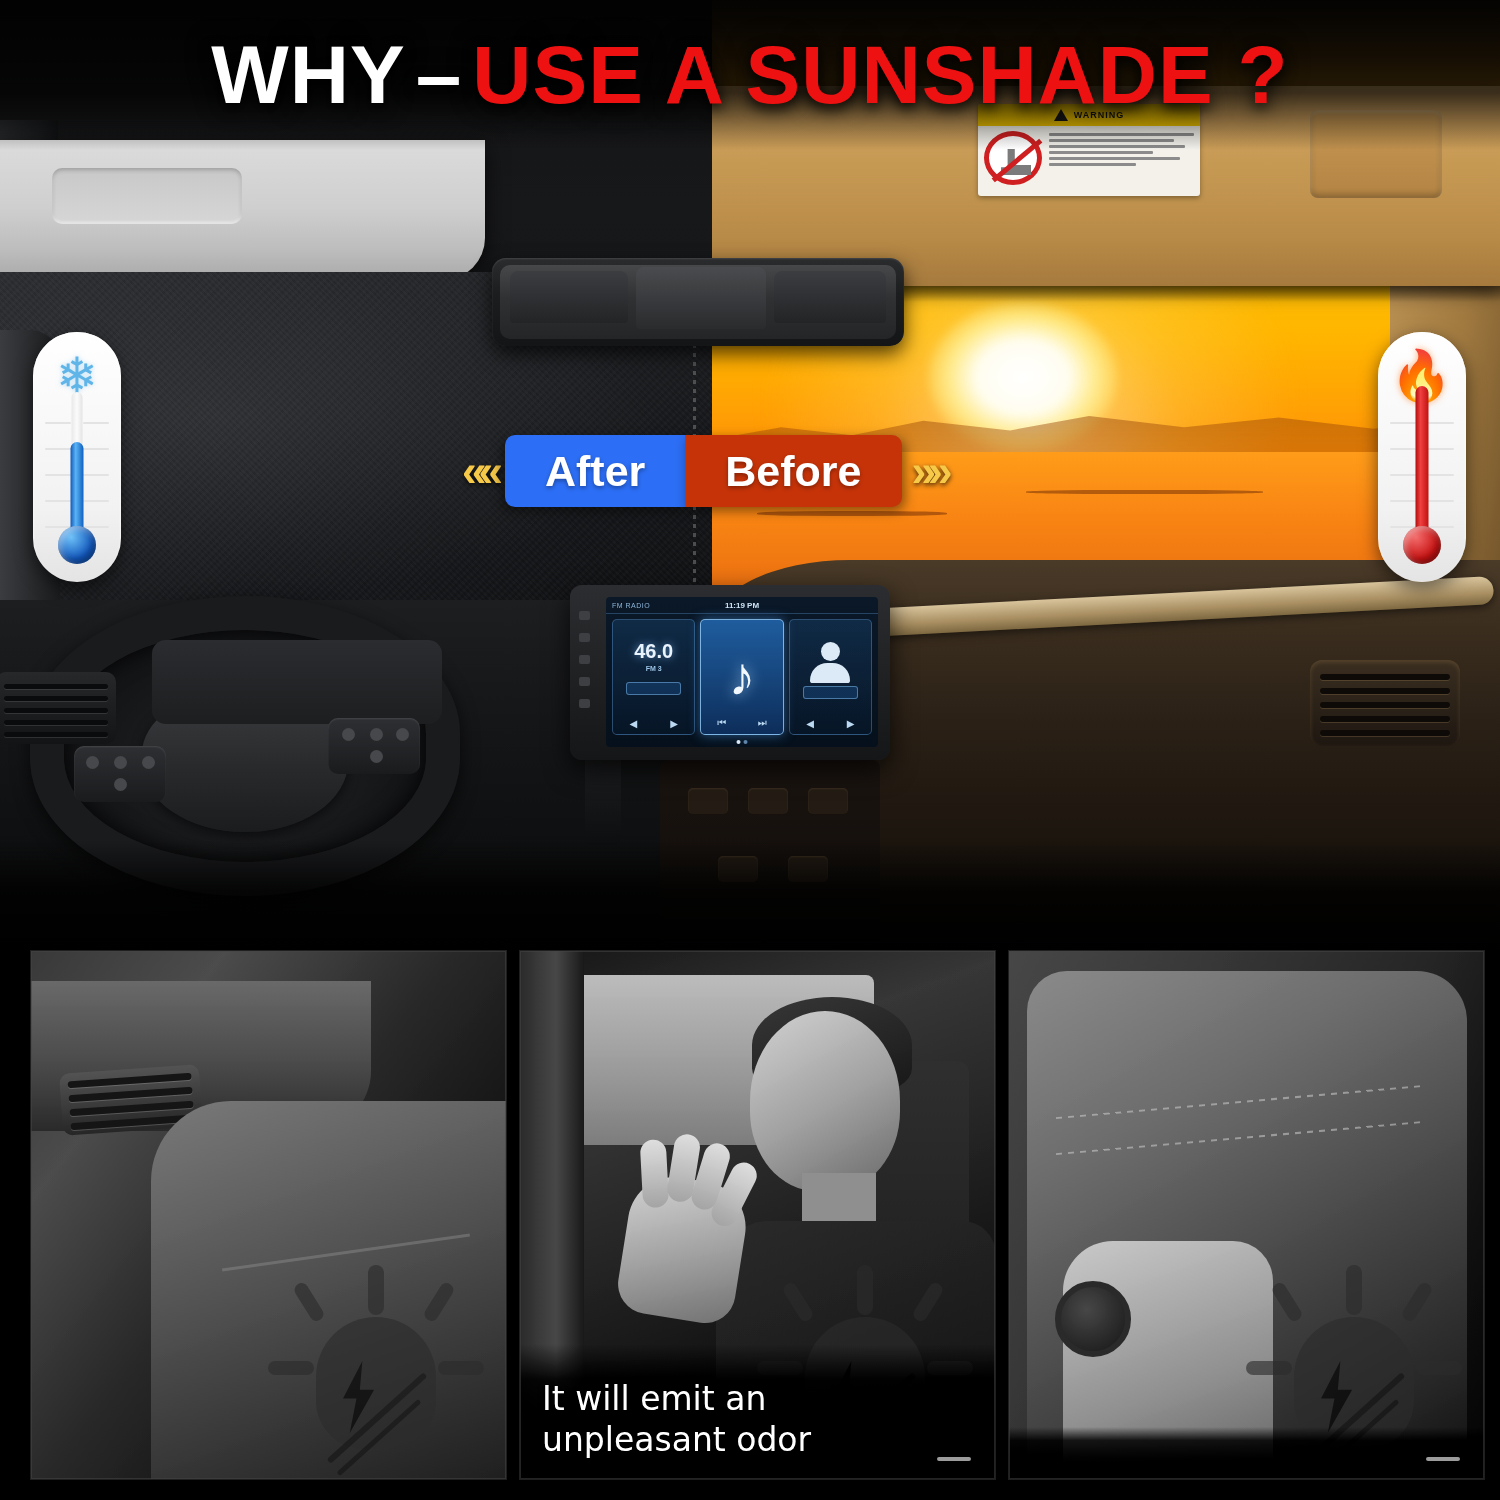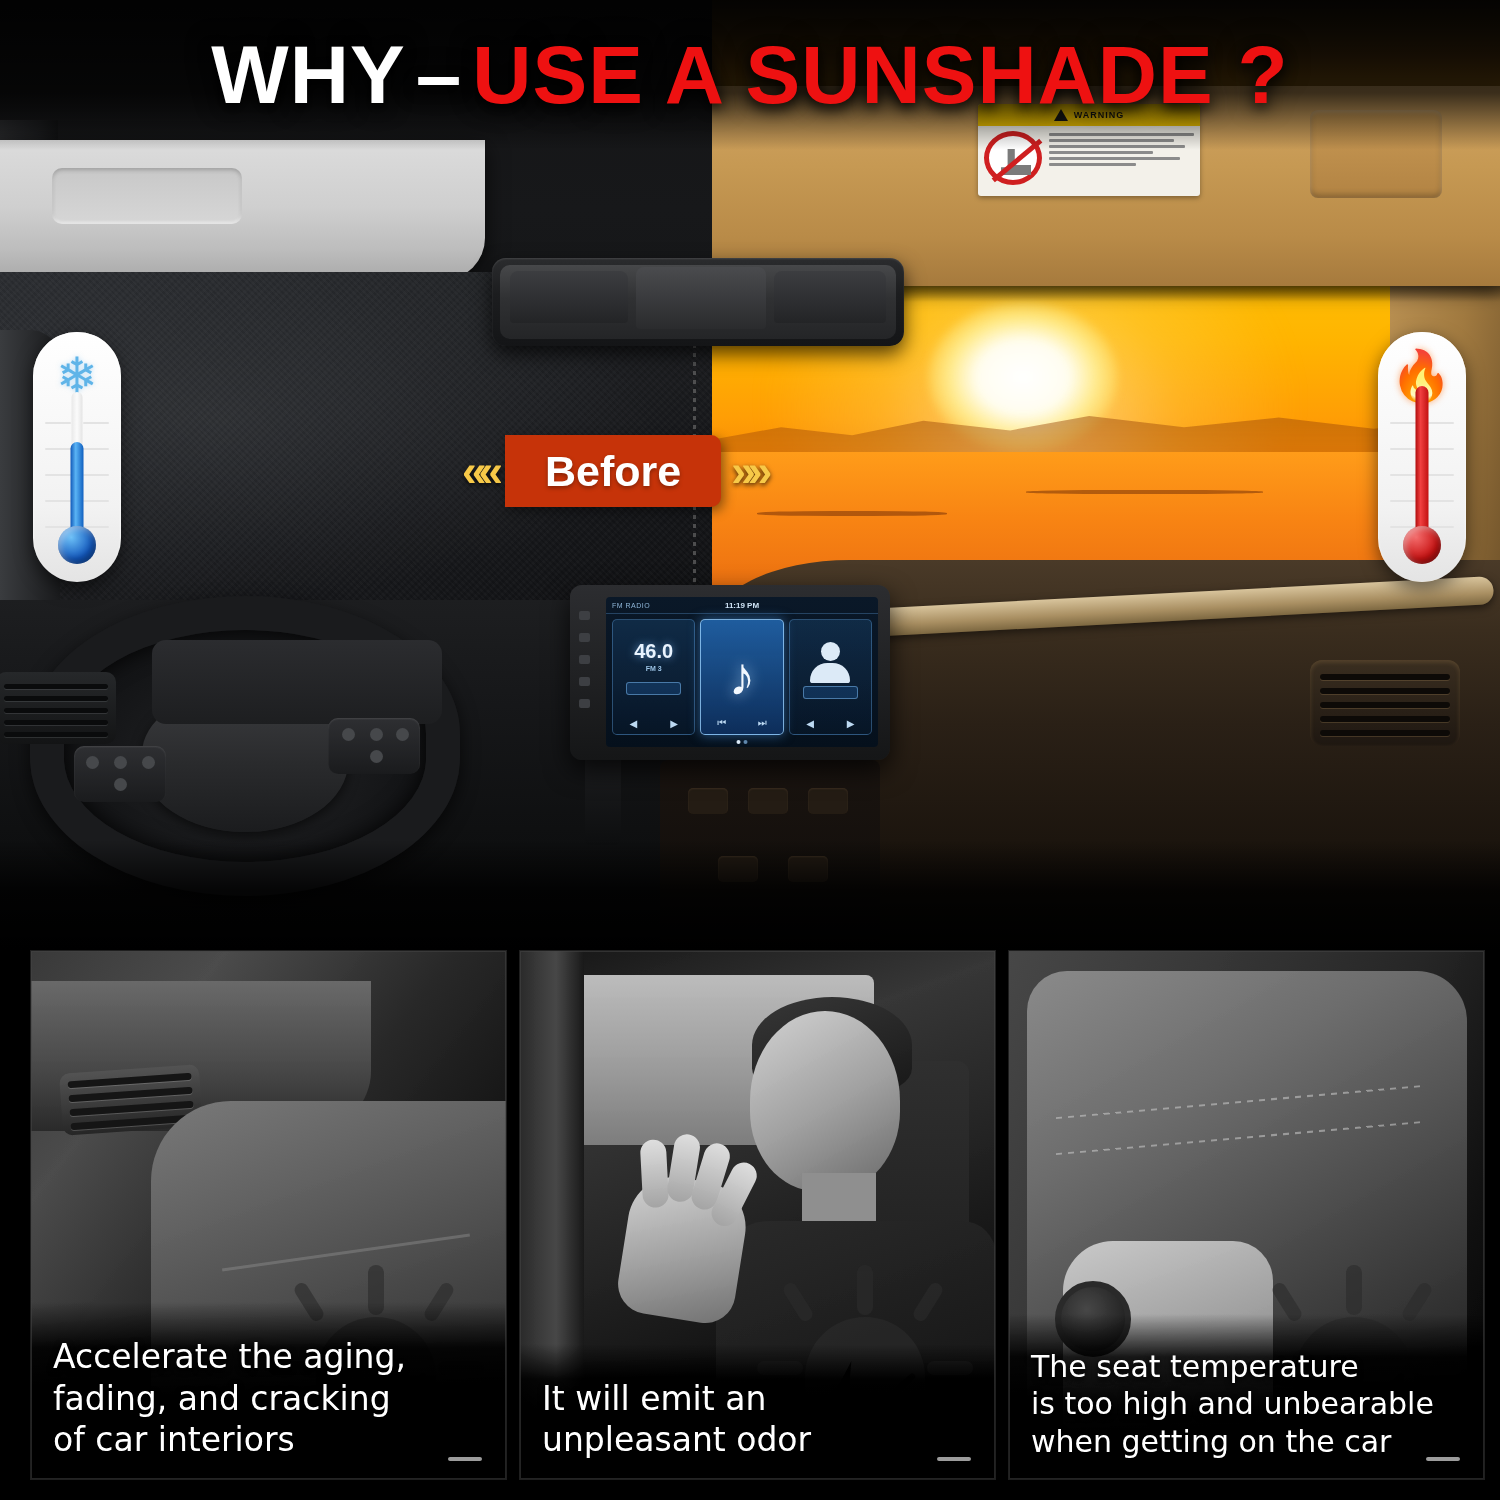--- a/index.html
+++ b/index.html
@@ -471,20 +471,21 @@
         <i style="top:110px"></i>
           <i class="r" style="top:110px"></i>
       </div>
       <div class="th-tube"></div>
       <div class="th-fill"></div>
       <div class="th-bulb"></div>
     </div>
 
     <div class="ab-wrap">
       <span class="chev">««</span>
+      <span class="badge after">After</span>
       <span class="badge before">Before</span>
       <span class="chev">»»</span>
     </div>
 
     <div class="title-veil"></div>
     <div id="title">
       <span class="w">WHY</span><span class="d">–</span><span class="r">USE A SUNSHADE ?</span>
     </div>
   </div>
 
@@ -506,26 +507,20 @@
       <div class="stamp">
         <span class="stamp-ray" style="left:96px;top:0;width:16px;height:50px"></span>
         <span class="stamp-ray" style="left:30px;top:16px;width:14px;height:42px;transform:rotate(-32deg)"></span>
         <span class="stamp-ray" style="left:160px;top:16px;width:14px;height:42px;transform:rotate(32deg)"></span>
         <span class="stamp-ray" style="left:-4px;top:96px;width:46px;height:14px"></span>
         <span class="stamp-ray" style="left:166px;top:96px;width:46px;height:14px"></span>
         <span class="stamp-core"></span>
         <span class="stamp-bolt"></span>
         <span class="stamp-slash" style="left:40px;top:150px;width:130px;height:6px"></span>
         <span class="stamp-slash" style="left:52px;top:170px;width:110px;height:5px"></span>
-      </div>
-      <div class="caption-box">
-        <div class="caption">Accelerate the aging,
-fading, and cracking
-of car interiors</div>
-        <span class="cap-dash"></span>
       </div>
       <div class="panel-frame"></div>
     </div>
 
     <div class="panel p2">
       <div class="p-bg"></div>
       <div class="p2-window"></div>
       <div class="p2-pillar"></div>
       <div class="p2-seatback"></div>
       <div class="p2-hair"></div>
@@ -569,21 +564,18 @@
         <span class="stamp-ray" style="left:30px;top:16px;width:14px;height:42px;transform:rotate(-32deg)"></span>
         <span class="stamp-ray" style="left:160px;top:16px;width:14px;height:42px;transform:rotate(32deg)"></span>
         <span class="stamp-ray" style="left:-4px;top:96px;width:46px;height:14px"></span>
         <span class="stamp-ray" style="left:166px;top:96px;width:46px;height:14px"></span>
         <span class="stamp-core"></span>
         <span class="stamp-bolt"></span>
         <span class="stamp-slash" style="left:40px;top:150px;width:130px;height:6px"></span>
         <span class="stamp-slash" style="left:52px;top:170px;width:110px;height:5px"></span>
       </div>
       <div class="caption-box">
-        <div class="caption" style="font-size:30px">The seat temperature
-is too high and unbearable
-when getting on the car</div>
         <span class="cap-dash"></span>
       </div>
       <div class="panel-frame"></div>
     </div>
   </div>
 </div>
 
 </body></html>

